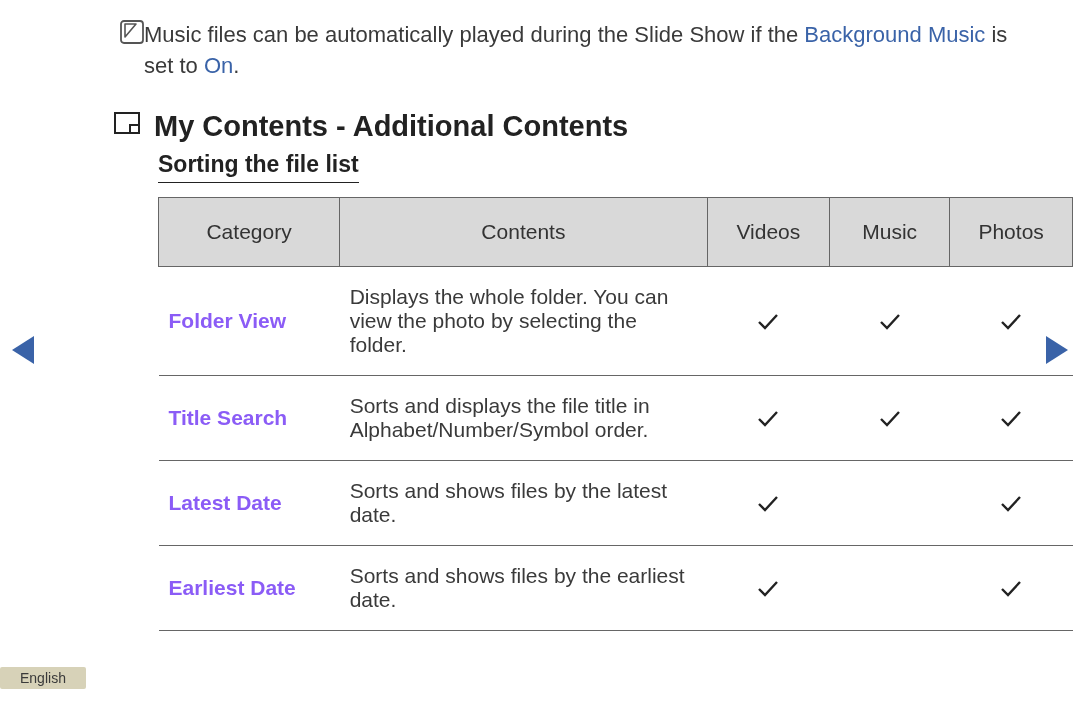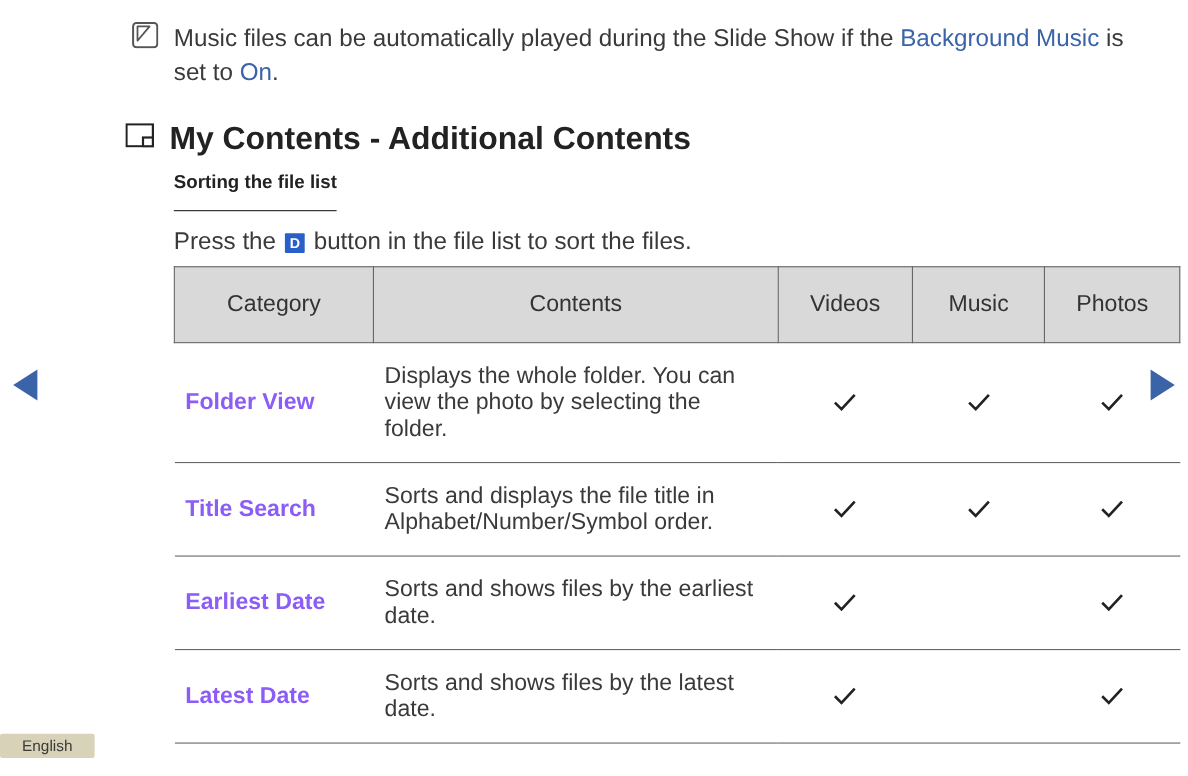--- a/index.html
+++ b/index.html
@@ -16,21 +16,20 @@
   .page {
     position: relative;
     width: 1080px;
     height: 705px;
     box-sizing: border-box;
     padding: 20px 52px 0 52px;
   }
   .note-row {
     display: flex;
     align-items: flex-start;
-    gap: 14px;
     margin-left: 68px;
     margin-bottom: 28px;
   }
   .note-icon svg { display: block; }
   .note-text { line-height: 1.4; }
   .link-blue { color: #3a63a8; }
   .section-row {
     display: flex;
     align-items: center;
     gap: 14px;
@@ -40,25 +39,25 @@
   .section-title {
     font-size: 29px;
     font-weight: bold;
     color: #222;
   }
   .subsection {
     margin-left: 106px;
   }
   .sub-title {
     display: inline-block;
-    font-size: 17px;
+    font-size: 23px;
     font-weight: bold;
     color: #222;
     border-bottom: 1.5px solid #222;
-    padding-bottom: 15px;
+    padding-bottom: 4px;
     margin-bottom: 14px;
   }
   .instruction {
     font-size: 22px;
     margin-bottom: 10px;
   }
   .d-badge {
     display: inline-block;
     width: 18px;
     height: 18px;
@@ -161,23 +160,20 @@
         <rect x="1" y="1" width="24" height="20" fill="none" stroke="#222" stroke-width="2"></rect>
         <rect x="16" y="13" width="9" height="8" fill="#fff" stroke="#222" stroke-width="2"></rect>
       </svg>
     </span>
     <span class="section-title">My Contents - Additional Contents</span>
   </div>
 
   <div class="subsection">
     <div><span class="sub-title">Sorting the file list</span></div>
 
-    <div class="instruction">
-      <span>Press the </span><span class="d-badge">D</span><span> button in the file list to sort the files.</span>
-    </div>
 
     <table class="sort-table">
       <thead>
         <tr>
           <th>Category</th>
           <th>Contents</th>
           <th>Videos</th>
           <th>Music</th>
           <th>Photos</th>
         </tr>
@@ -203,41 +199,41 @@
                   <path d="M2 9 L8 15 L20 2" fill="none" stroke="#222" stroke-width="2.4"></path>
                 </svg></span></td>
             <td class="chk"><span class="check"><svg width="22" height="18" viewBox="0 0 22 18">
                   <path d="M2 9 L8 15 L20 2" fill="none" stroke="#222" stroke-width="2.4"></path>
                 </svg></span></td>
             <td class="chk"><span class="check"><svg width="22" height="18" viewBox="0 0 22 18">
                   <path d="M2 9 L8 15 L20 2" fill="none" stroke="#222" stroke-width="2.4"></path>
                 </svg></span></td>
           </tr>
           <tr>
+            <td class="cat">Latest Date</td>
+            <td class="op">Sorts and shows files by the latest date.</td>
+            <td class="chk"><span class="check"><svg width="22" height="18" viewBox="0 0 22 18">
+                  <path d="M2 9 L8 15 L20 2" fill="none" stroke="#222" stroke-width="2.4"></path>
+                </svg></span></td>
+            <td class="chk"></td>
+            <td class="chk"><span class="check"><svg width="22" height="18" viewBox="0 0 22 18">
+                  <path d="M2 9 L8 15 L20 2" fill="none" stroke="#222" stroke-width="2.4"></path>
+                </svg></span></td>
+          </tr>
+          <tr>
             <td class="cat">Earliest Date</td>
             <td class="op">Sorts and shows files by the earliest date.</td>
             <td class="chk"><span class="check"><svg width="22" height="18" viewBox="0 0 22 18">
                   <path d="M2 9 L8 15 L20 2" fill="none" stroke="#222" stroke-width="2.4"></path>
                 </svg></span></td>
             <td class="chk"></td>
             <td class="chk"><span class="check"><svg width="22" height="18" viewBox="0 0 22 18">
                   <path d="M2 9 L8 15 L20 2" fill="none" stroke="#222" stroke-width="2.4"></path>
                 </svg></span></td>
           </tr>
-          <tr>
-            <td class="cat">Latest Date</td>
-            <td class="op">Sorts and shows files by the latest date.</td>
-            <td class="chk"><span class="check"><svg width="22" height="18" viewBox="0 0 22 18">
-                  <path d="M2 9 L8 15 L20 2" fill="none" stroke="#222" stroke-width="2.4"></path>
-                </svg></span></td>
-            <td class="chk"></td>
-            <td class="chk"><span class="check"><svg width="22" height="18" viewBox="0 0 22 18">
-                  <path d="M2 9 L8 15 L20 2" fill="none" stroke="#222" stroke-width="2.4"></path>
-                </svg></span></td>
-          </tr>
         </tbody>
     </table>
   </div>
 
   <div class="footer">
     <span class="lang-badge">English</span>
   </div>
 
 </div>
 

